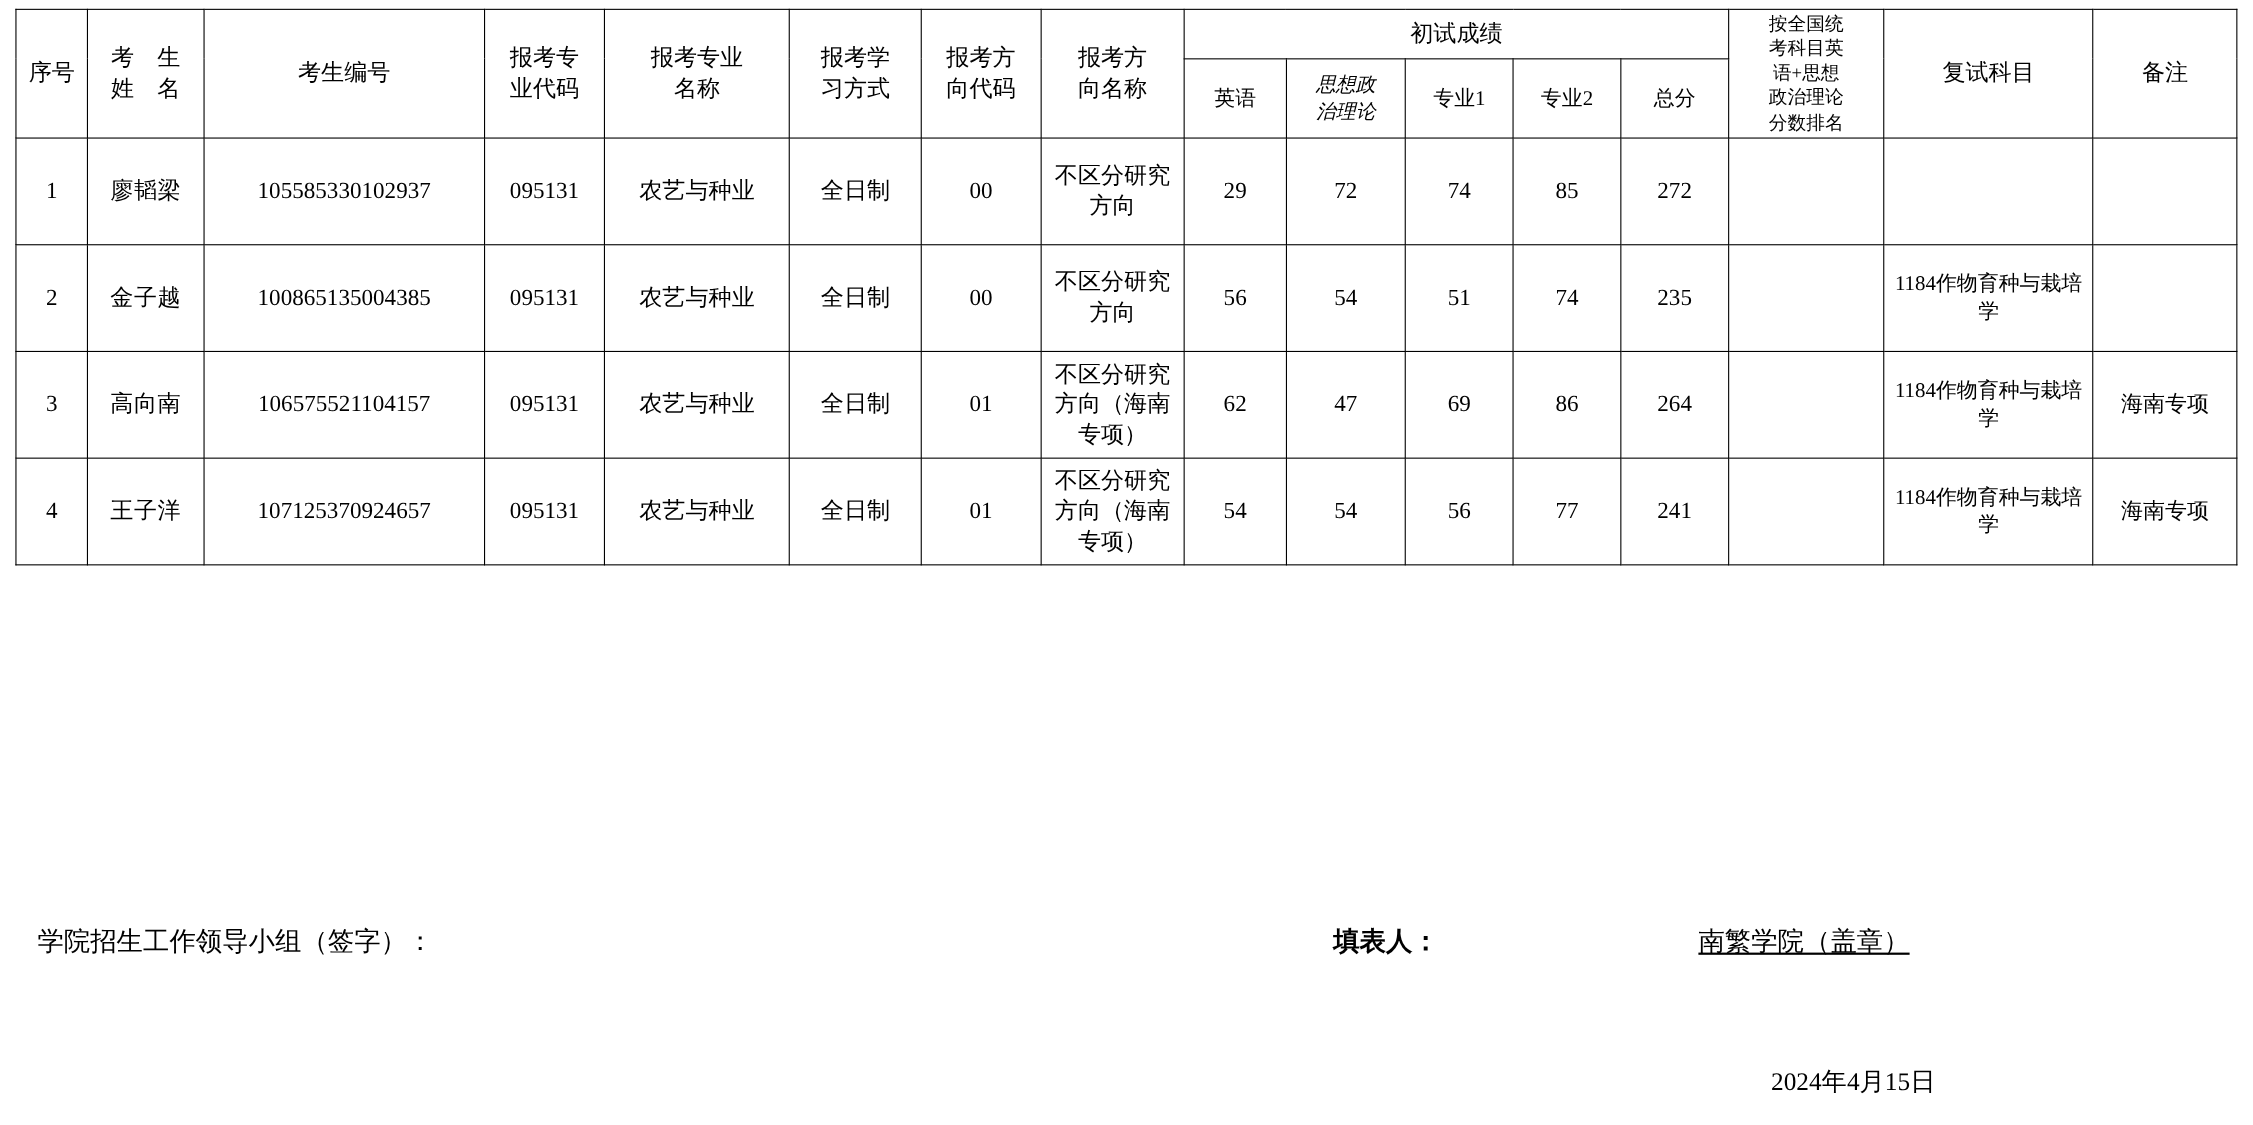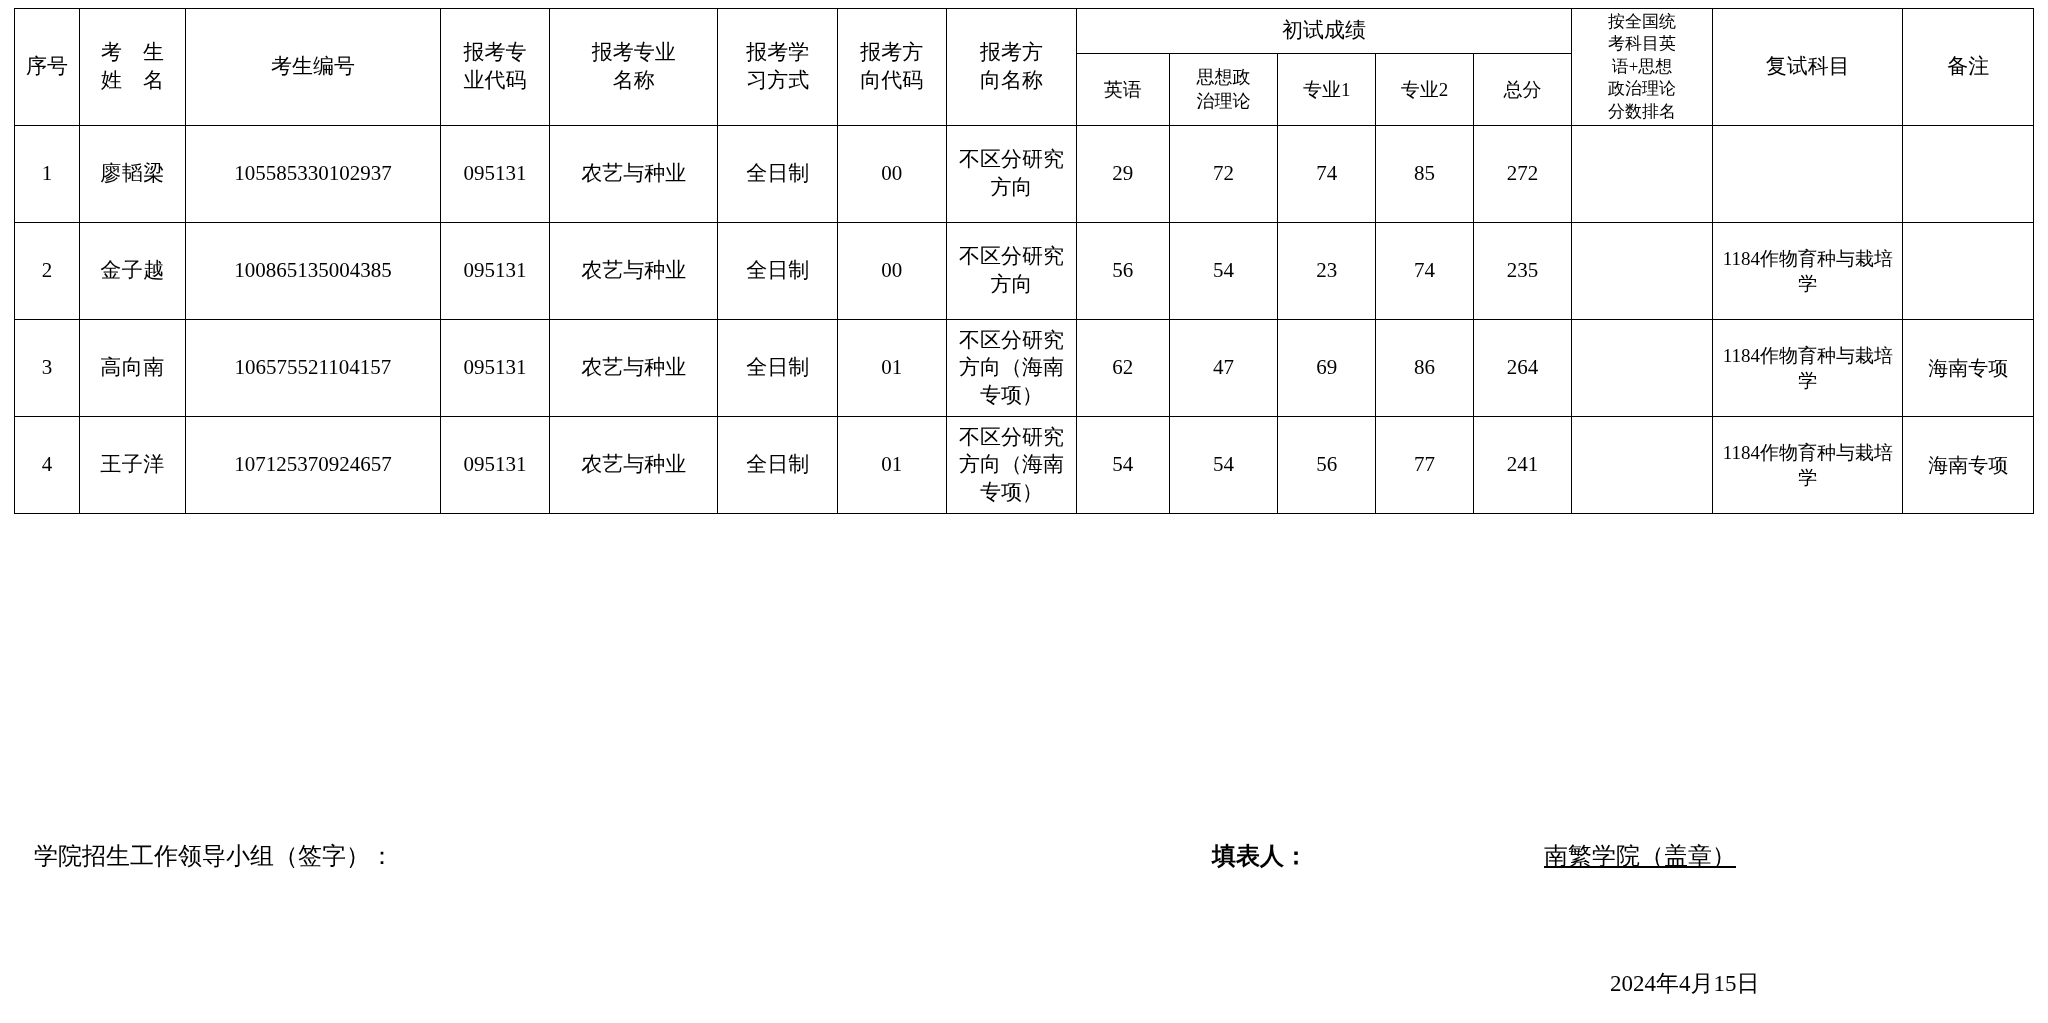--- a/index.html
+++ b/index.html
@@ -34,20 +34,21 @@
     font-weight: normal;
     padding: 2px 3px;
     line-height: 1.32;
   }
   
   .hd {
     font-size: 21px;
   }
   .hd-small {
     font-size: 18px;
+    font-style: italic;
   }
   .hd-tiny {
     font-size: 17px;
     line-height: 1.18;
   }
   .hd-sub {
     font-size: 19px;
   }
   
   td.cell {
@@ -210,21 +211,21 @@
         <td class="cell num">2</td>
         <td class="cell sp-name">金子越</td>
         <td class="cell">100865135004385</td>
         <td class="cell">095131</td>
         <td class="cell">农艺与种业</td>
         <td class="cell">全日制</td>
         <td class="cell">00</td>
         <td class="cell dir-name">不区分研究方向</td>
         <td class="cell num">56</td>
         <td class="cell num">54</td>
-        <td class="cell num">23</td>
+        <td class="cell num">51</td>
         <td class="cell num">74</td>
         <td class="cell num">235</td>
         <td class="cell num"></td>
         <td class="cell retest">1184作物育种与栽培学</td>
         <td class="cell remark"></td>
       </tr>
 
       <tr>
         <td class="cell num">3</td>
         <td class="cell sp-name">高向南</td>

